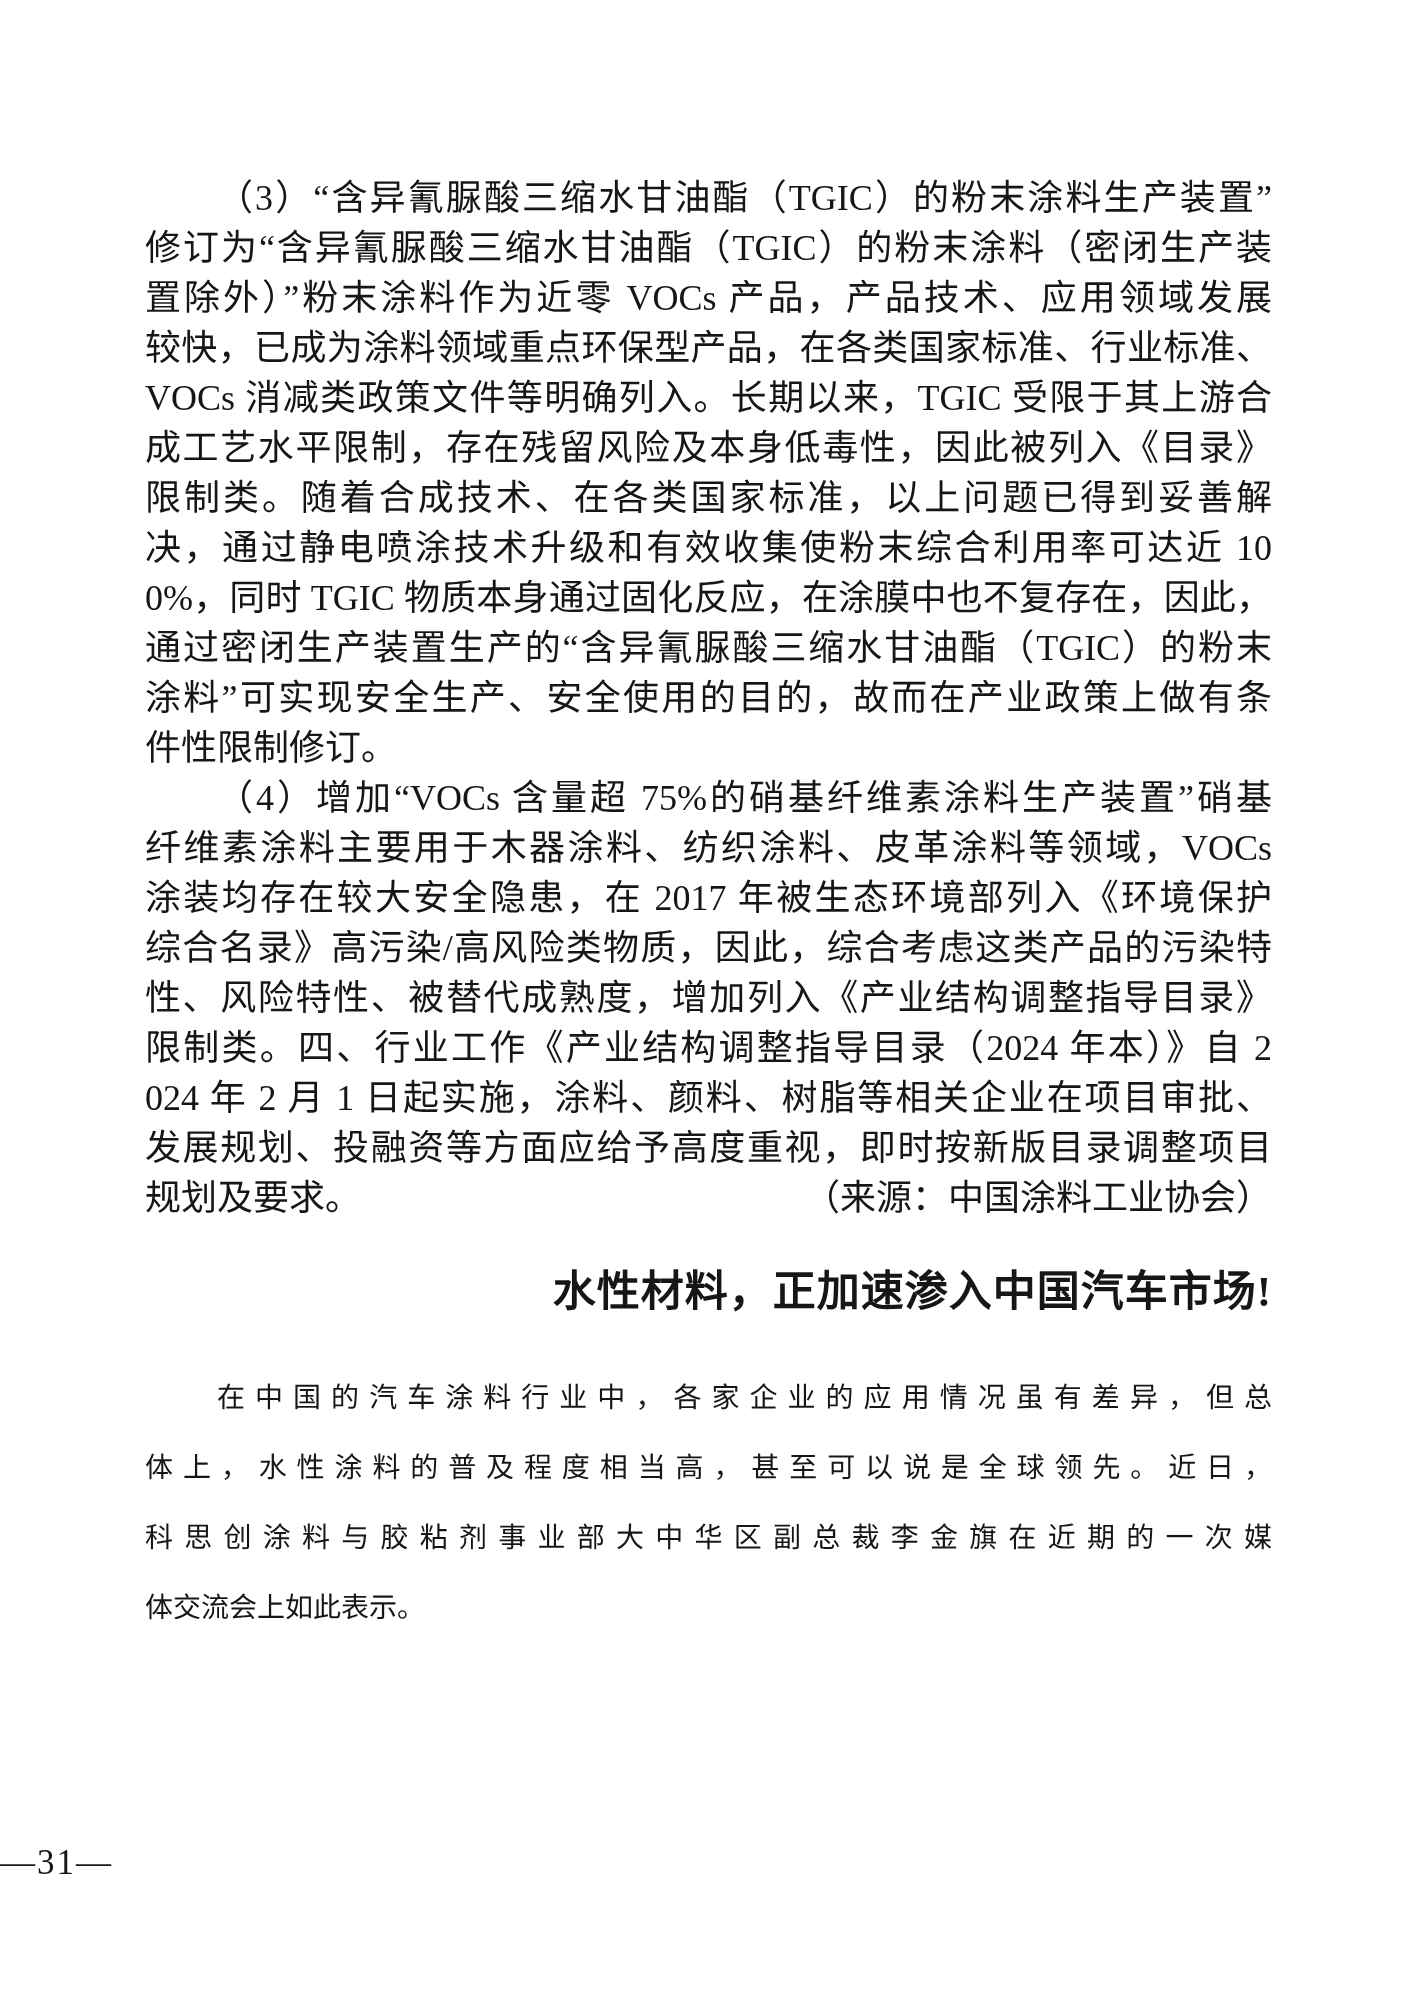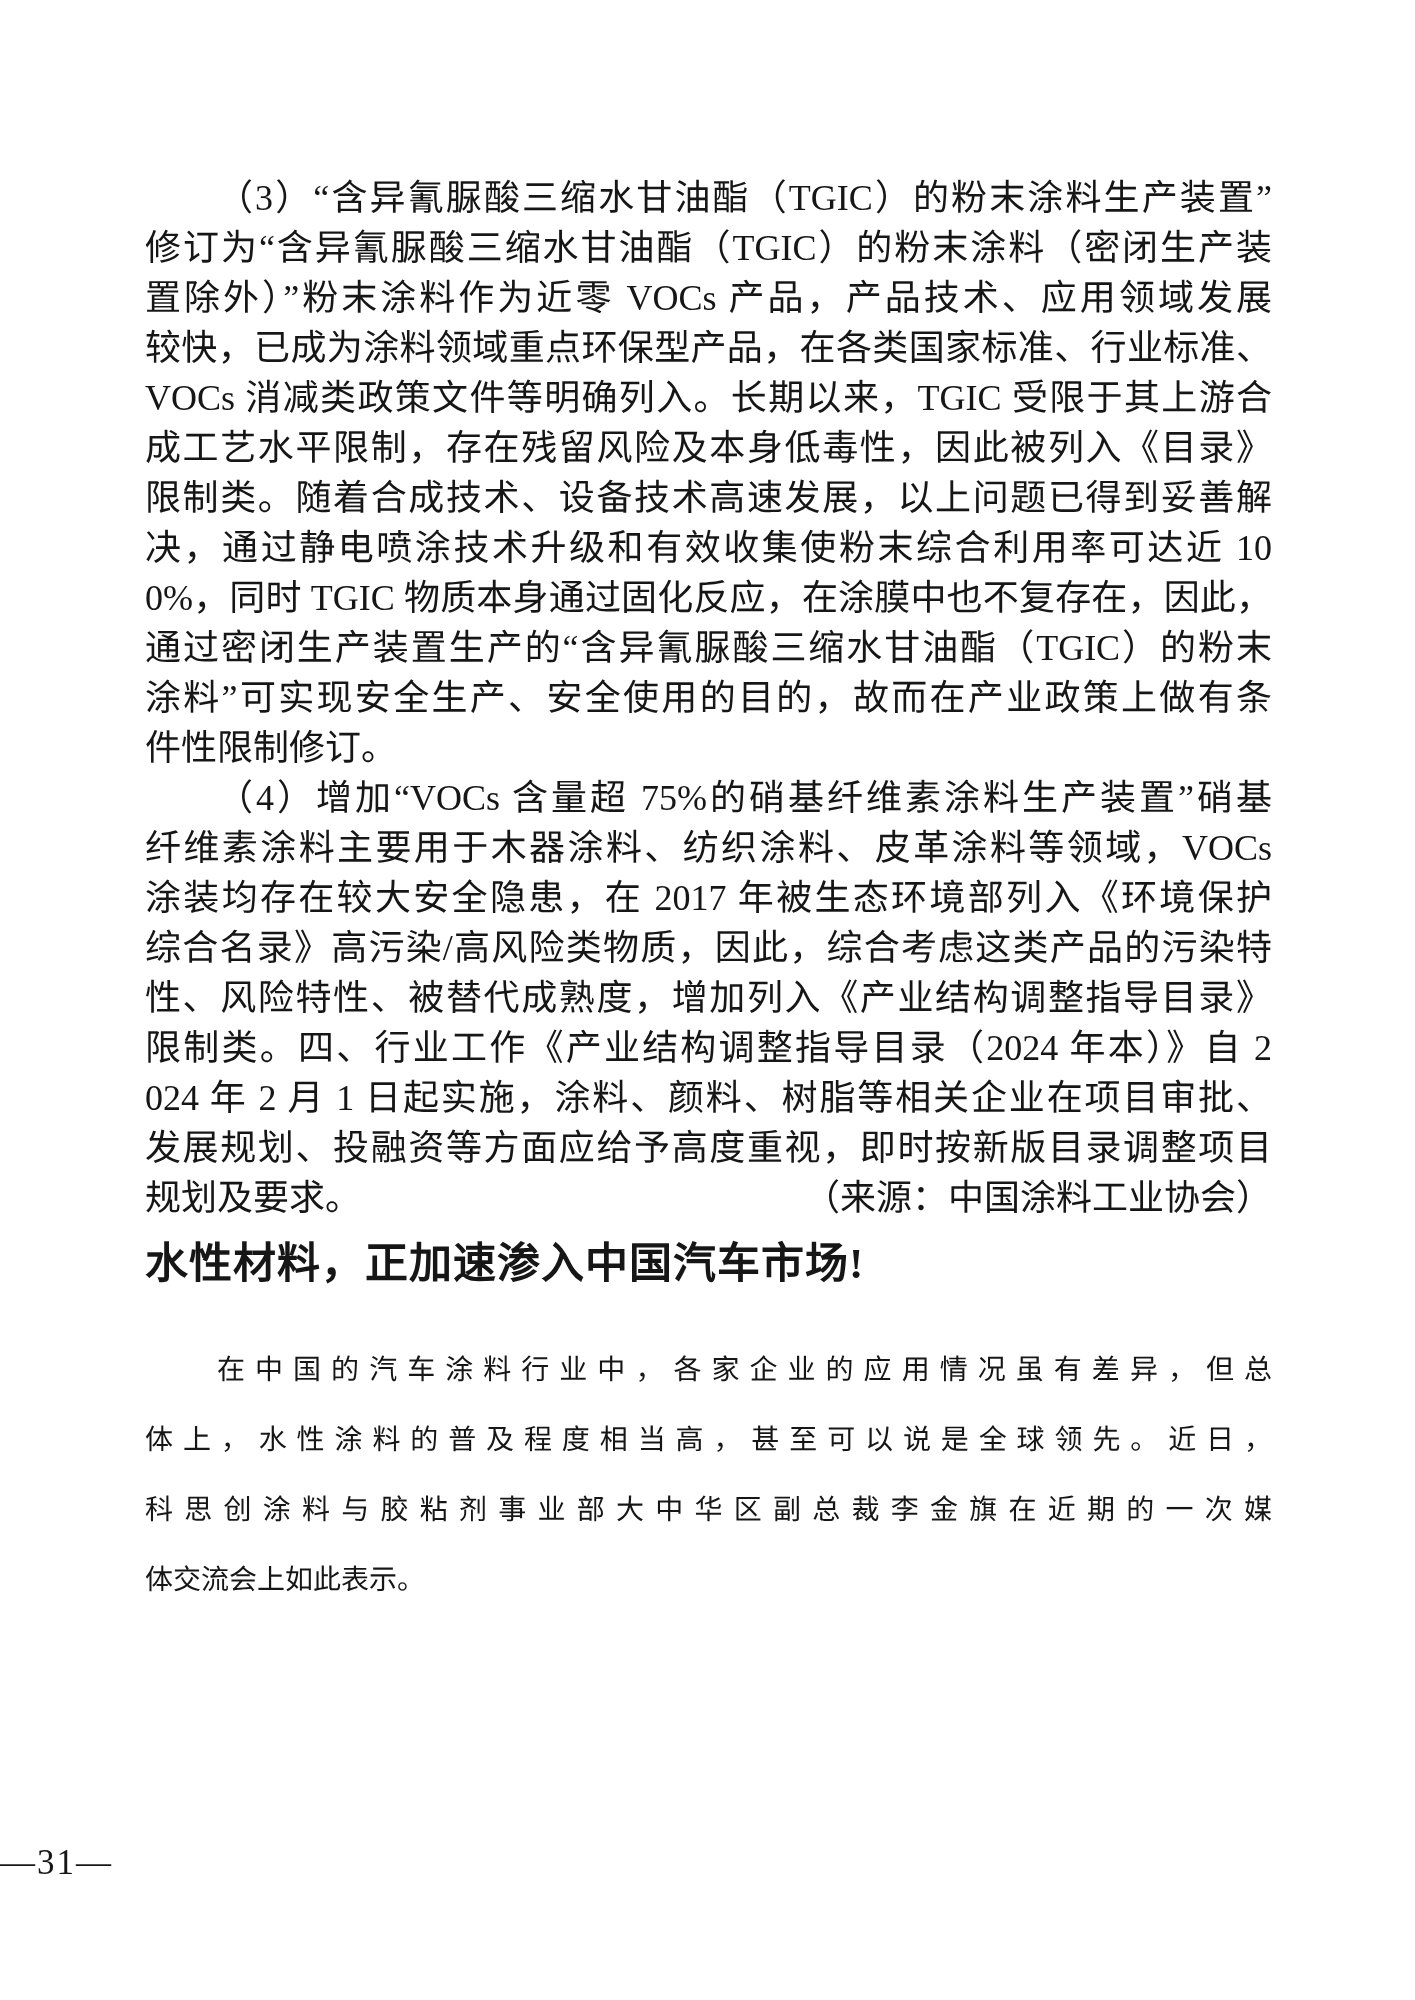--- a/index.html
+++ b/index.html
@@ -32,22 +32,22 @@
   .indent{ text-indent:72px; }
   .source-line{
     display:flex;
     justify-content:space-between;
     align-items:baseline;
     font-size:36px;
     line-height:50px;
     height:50px;
   }
   .article-title{
-    margin-top:10px;
-    text-align:left;
+    margin-top:38px;
+    text-align:right;
     font-weight:bold;
     font-size:43px;
     line-height:62px;
     letter-spacing:1px;
   }
   .article-para{ margin-top:40px; }
   .aline{
     font-size:28px;
     line-height:70px;
     height:70px;
@@ -71,21 +71,21 @@
 <div class="page">
   <div class="content">
 
     <div>
       <div class="bodyline jline indent">（3）“含异氰脲酸三缩水甘油酯（TGIC）的粉末涂料生产装置”</div>
       <div class="bodyline jline">修订为“含异氰脲酸三缩水甘油酯（TGIC）的粉末涂料（密闭生产装</div>
       <div class="bodyline jline">置除外）”粉末涂料作为近零 VOCs 产品，产品技术、应用领域发展</div>
       <div class="bodyline jline">较快，已成为涂料领域重点环保型产品，在各类国家标准、行业标准、</div>
       <div class="bodyline jline">VOCs 消减类政策文件等明确列入。长期以来，TGIC 受限于其上游合</div>
       <div class="bodyline jline">成工艺水平限制，存在残留风险及本身低毒性，因此被列入《目录》</div>
-      <div class="bodyline jline">限制类。随着合成技术、设备技术高速发展，以上问题已得到妥善解</div>
+      <div class="bodyline jline">限制类。随着合成技术、在各类国家标准，以上问题已得到妥善解</div>
       <div class="bodyline jline">决，通过静电喷涂技术升级和有效收集使粉末综合利用率可达近 10</div>
       <div class="bodyline jline">0%，同时 TGIC 物质本身通过固化反应，在涂膜中也不复存在，因此，</div>
       <div class="bodyline jline">通过密闭生产装置生产的“含异氰脲酸三缩水甘油酯（TGIC）的粉末</div>
       <div class="bodyline jline">涂料”可实现安全生产、安全使用的目的，故而在产业政策上做有条</div>
       <div class="bodyline">件性限制修订。</div>
     </div>
 
     <div>
       <div class="bodyline jline indent">（4）增加“VOCs 含量超 75%的硝基纤维素涂料生产装置”硝基</div>
       <div class="bodyline jline">纤维素涂料主要用于木器涂料、纺织涂料、皮革涂料等领域，VOCs</div>

